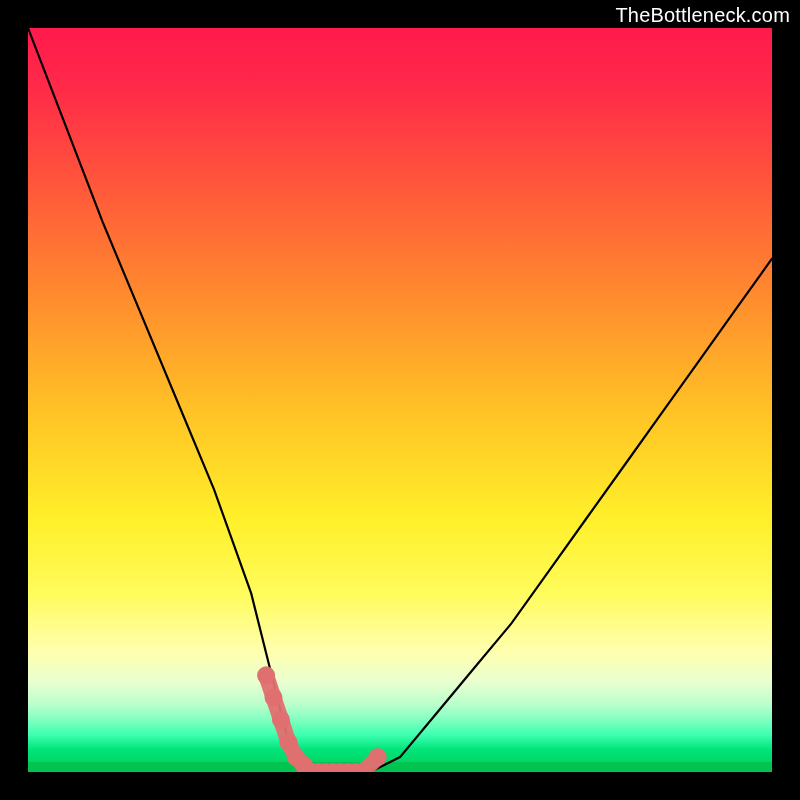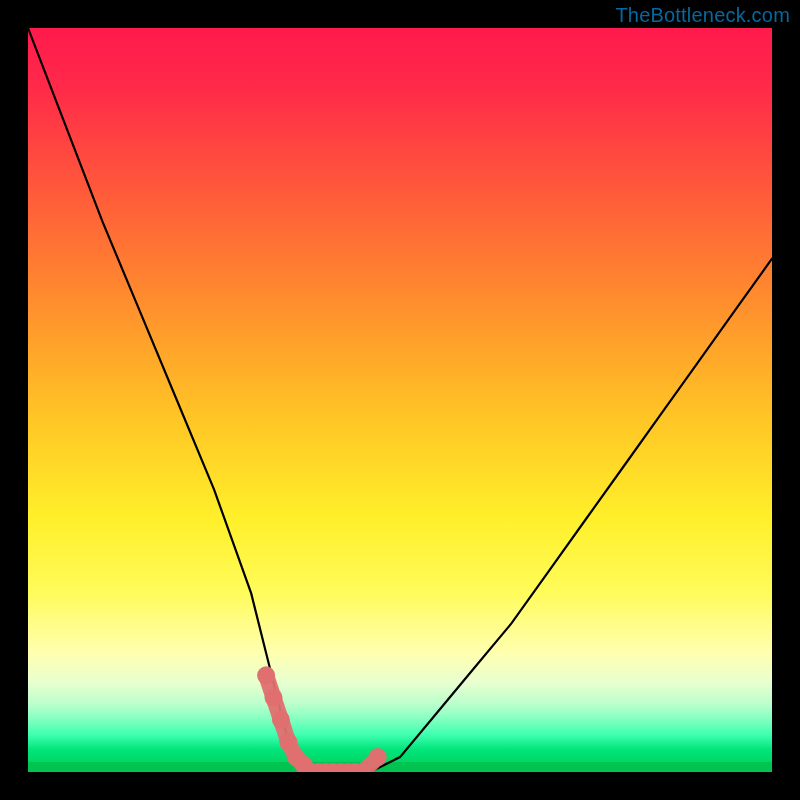--- a/index.html
+++ b/index.html
@@ -52,21 +52,21 @@
     width: 744px;
     height: 744px;
     pointer-events: none;
   }
   .watermark {
     position: absolute;
     top: 4px;
     right: 10px;
     font-family: Arial, Helvetica, sans-serif;
     font-size: 20px;
-    color: #0369a1;
+    color: #ffffff;
     letter-spacing: 0.2px;
   }
 </style>
 </head>
 <body>
 
 <div class="frame">
   <div class="watermark">TheBottleneck.com</div>
   <div class="plot">
     <div class="grad"></div>

